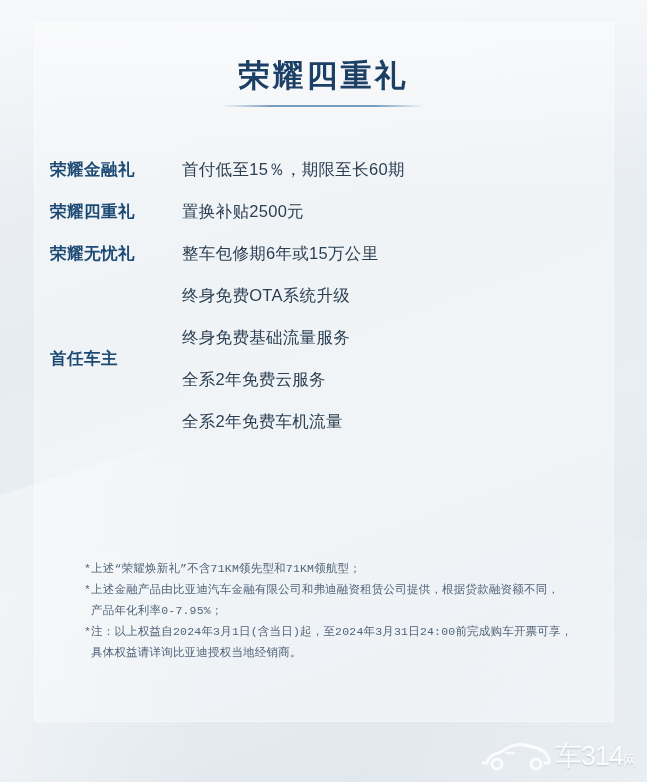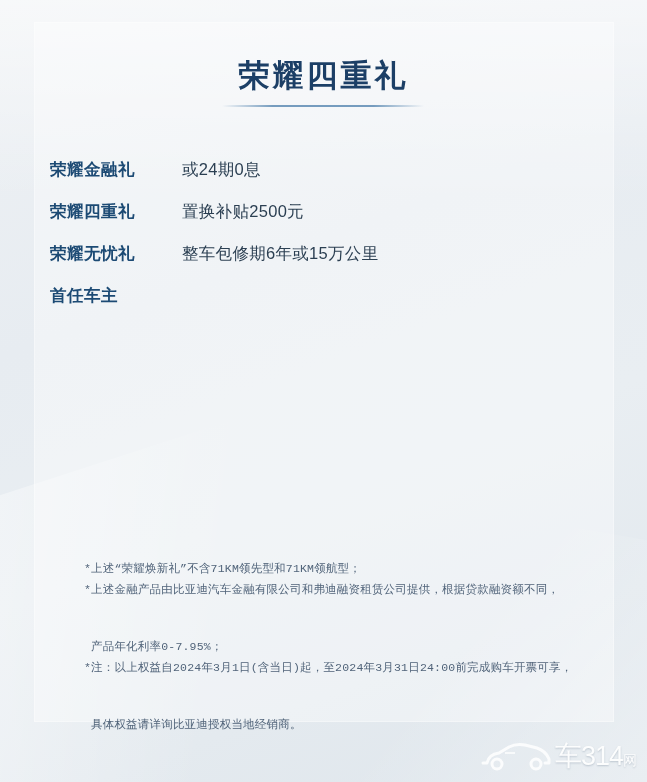--- a/index.html
+++ b/index.html
@@ -119,21 +119,20 @@
     font-family: Liberation Mono, monospace;
   }
   .note {
     font-size: 11.5px;
     color: #51647a;
     line-height: 21px;
     letter-spacing: 0.2px;
   }
   .note-indent {
     padding-left: 7px;
-    margin-top: 36px;
   }
   .watermark {
     position: absolute;
     right: 10px;
     bottom: 8px;
     display: flex;
     align-items: center;
     opacity: 0.9;
   }
   .wm-car {
@@ -163,40 +162,46 @@
   <div class="card"></div>
 
   <div class="title">荣耀四重礼</div>
   <div class="title-rule"></div>
 
   <div class="rows">
 
     <div class="row">
       <div class="row-label">荣耀金融礼</div>
       <div class="row-values">
-        <div class="row-value">或24期0息</div>
+        <div class="row-value">首付低至15％，期限至长60期</div>
       </div>
     </div>
 
     <div class="row">
       <div class="row-label">荣耀四重礼</div>
       <div class="row-values">
         <div class="row-value">置换补贴2500元</div>
       </div>
     </div>
 
     <div class="row">
       <div class="row-label">荣耀无忧礼</div>
       <div class="row-values">
         <div class="row-value">整车包修期6年或15万公里</div>
       </div>
     </div>
 
     <div class="row">
       <div class="row-label">首任车主</div>
+      <div class="row-values">
+        <div class="row-value">终身免费OTA系统升级</div>
+        <div class="row-value">终身免费基础流量服务</div>
+        <div class="row-value">全系2年免费云服务</div>
+        <div class="row-value">全系2年免费车机流量</div>
+      </div>
     </div>
 
   </div>
 
   <div class="notes">
     <div class="note">*上述“荣耀焕新礼”不含71KM领先型和71KM领航型；</div>
     <div class="note">*上述金融产品由比亚迪汽车金融有限公司和弗迪融资租赁公司提供，根据贷款融资额不同，</div>
     <div class="note note-indent">产品年化利率0-7.95%；</div>
     <div class="note">*注：以上权益自2024年3月1日(含当日)起，至2024年3月31日24:00前完成购车开票可享，</div>
     <div class="note note-indent">具体权益请详询比亚迪授权当地经销商。</div>

